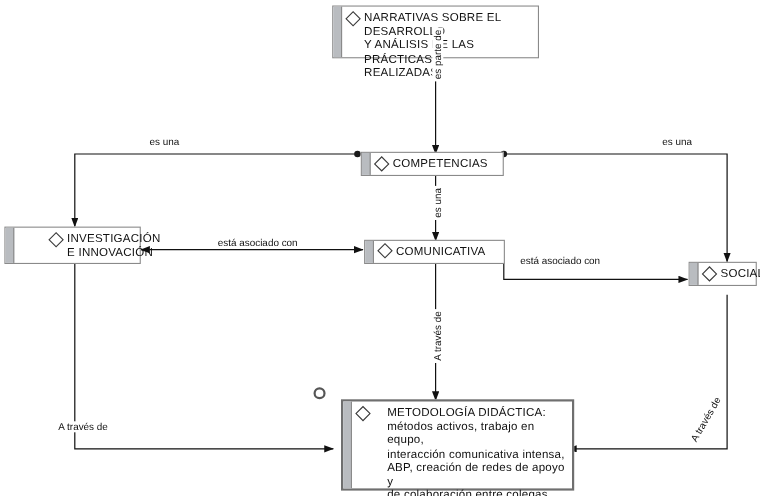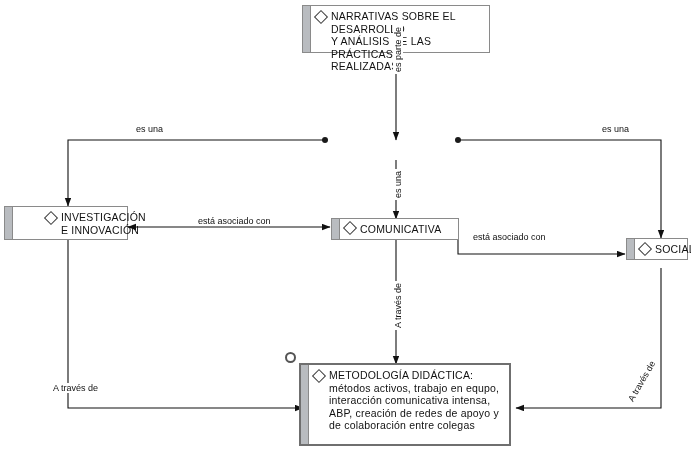--- a/index.html
+++ b/index.html
@@ -132,41 +132,46 @@
   <div class="handle" style="left:285px; top:352px;"></div>
 
   <div class="node" style="left:302px; top:5px; width:188px; height:48px;">
     <span class="bar"></span>
     <span class="diamond"></span>
     <span class="txt">NARRATIVAS SOBRE EL DESARROLLO
 Y  ANÁLISIS  DE  LAS  PRÁCTICAS
 REALIZADAS</span>
   </div>
 
+  <div class="node" style="left:328px; top:138px; width:130px; height:22px; align-items:center;">
+    <span class="bar"></span>
+    <span class="diamond" style="margin-top:0;"></span>
+    <span class="txt">COMPETENCIAS</span>
+  </div>
 
   <div class="node" style="left:4px; top:206px; width:124px; height:34px;padding-left:32px;">
     <span class="bar"></span>
     <span class="diamond"></span>
     <span class="txt">INVESTIGACIÓN
 E INNOVACIÓN</span>
   </div>
 
   <div class="node" style="left:331px; top:218px; width:128px; height:22px; align-items:flex-start;">
     <span class="bar"></span>
     <span class="diamond" style="margin-top:0;"></span>
     <span class="txt">COMUNICATIVA</span>
   </div>
 
   <div class="node" style="left:626px; top:238px; width:62px; height:22px; align-items:center;">
     <span class="bar"></span>
     <span class="diamond" style="margin-top:0;"></span>
     <span class="txt">SOCIAL</span>
   </div>
 
-  <div class="node thick" style="left:299px; top:363px; width:212px; height:83px;">
+  <div class="node thick" style="left:310px; top:363px; width:212px; height:83px;gap:12px;">
     <span class="bar"></span>
     <span class="diamond"></span>
     <span class="txt">METODOLOGÍA  DIDÁCTICA:
 métodos activos, trabajo en equpo,
 interacción comunicativa intensa,
 ABP, creación de redes de apoyo y
 de colaboración entre colegas</span>
   </div>
 
   <div class="edge-label vert" style="left:393px; top:74px; transform: rotate(-90deg); transform-origin: left top;">es parte de</div>

